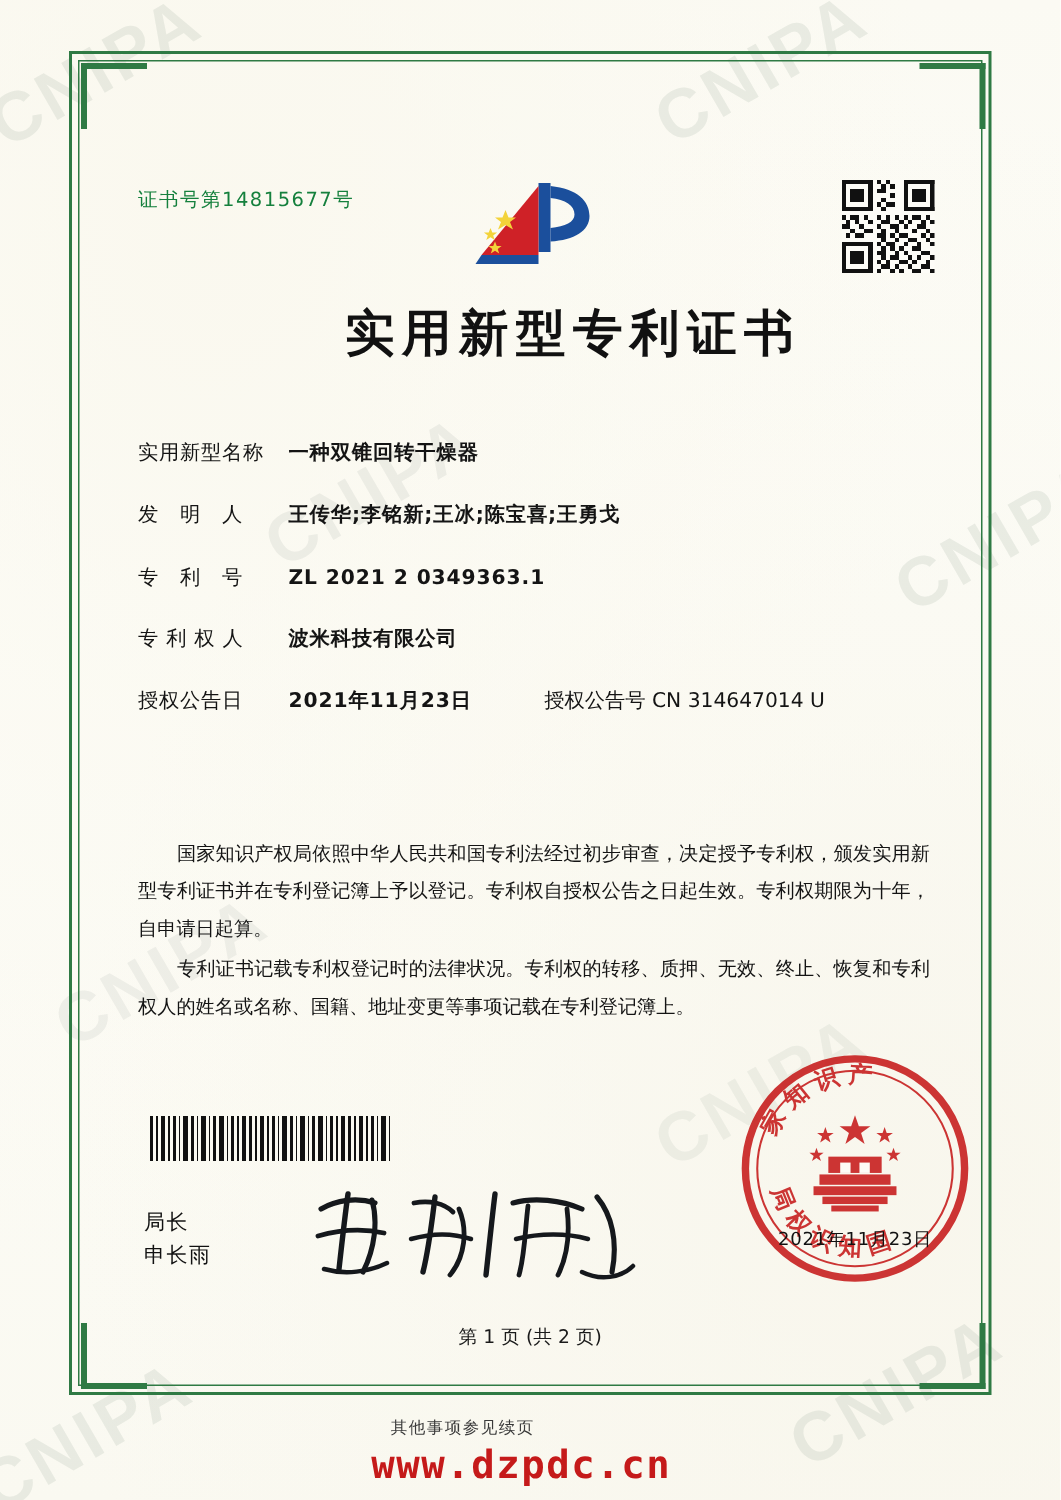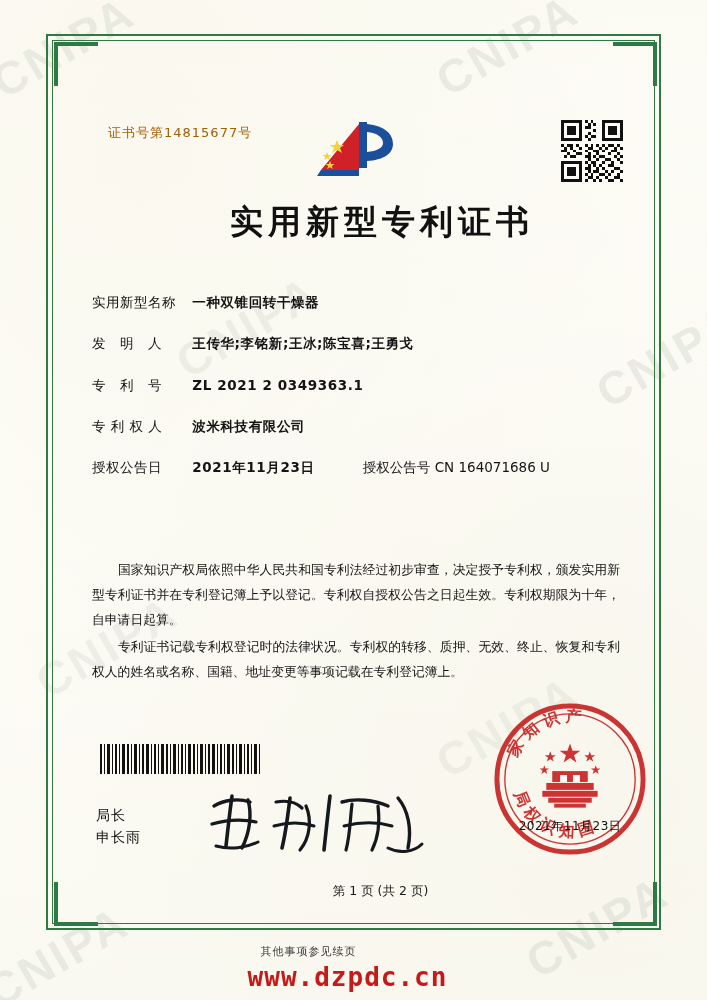--- a/index.html
+++ b/index.html
@@ -79,24 +79,23 @@
   .content {
     position: absolute;
     left: 52px; top: 40px;
     width: 603px; height: 884px;
   }
 
   .cert-no {
     position: absolute;
     left: 40px; top: 84px;
     font-size: 13px;
-    color: #a16207;
+    color: #15803d;
     letter-spacing: 1px;
     font-family: "DejaVu Sans", sans-serif;
-    margin-left: 16px;
   }
 
   
   .logo {
     position: absolute;
     left: 245px; top: 78px;
     width: 120px; height: 66px;
   }
 
   
@@ -191,21 +190,20 @@
     letter-spacing: 0.5px;
   }
 
   .page-no {
     position: absolute;
     left: 0; bottom: 24px;
     width: 603px;
     text-align: center;
     font-size: 12.5px;
     color: #1a1a1a;
-    padding-left: 27px;
   }
 
   .footnote {
     position: absolute;
     left: 0; top: 944px;
     width: 617px;
     text-align: center;
     font-size: 11px;
     color: #3a3a3a;
     letter-spacing: 1px;
@@ -378,21 +376,21 @@
       </div>
       <div class="field">
         <span class="flabel">专 利 权 人</span>
         <span class="fval">波米科技有限公司</span>
       </div>
       <div class="field">
         <span class="flabel">授权公告日</span>
         <span class="fval">2021年11月23日</span>
         <span class="inline-second">
           <span>授权公告号</span>
-          <span>CN 164071686 U</span>
+          <span>CN 314647014 U</span>
         </span>
       </div>
     </div>
 
     <div class="paras">
       <p class="para">国家知识产权局依照中华人民共和国专利法经过初步审查，决定授予专利权，颁发实用新型专利证书并在专利登记簿上予以登记。专利权自授权公告之日起生效。专利权期限为十年，自申请日起算。</p>
       <p class="para">专利证书记载专利权登记时的法律状况。专利权的转移、质押、无效、终止、恢复和专利权人的姓名或名称、国籍、地址变更等事项记载在专利登记簿上。</p>
     </div>
 
     <svg class="barcode" viewBox="0 0 160 30" shape-rendering="crispEdges">

